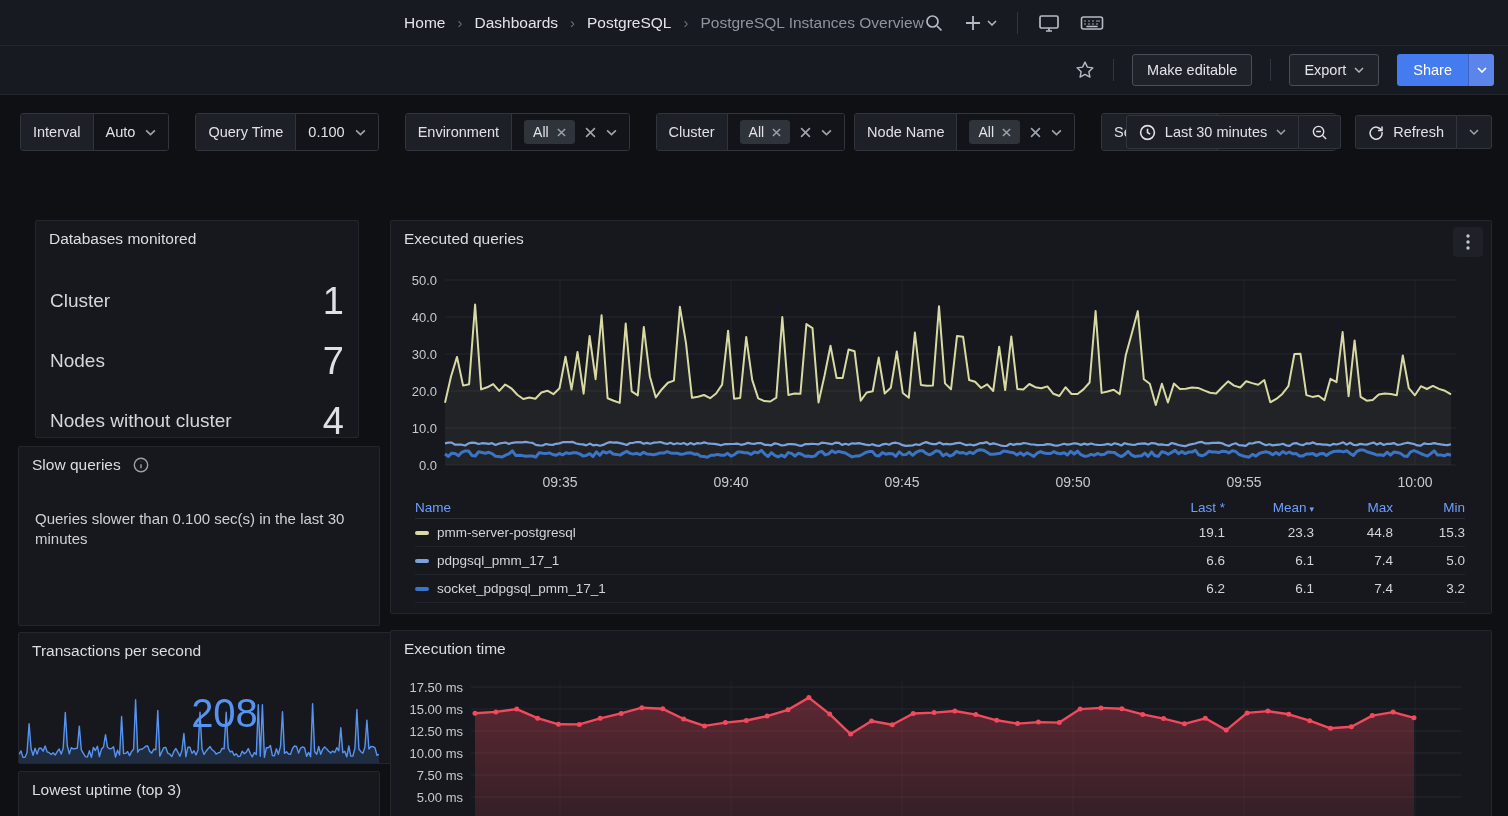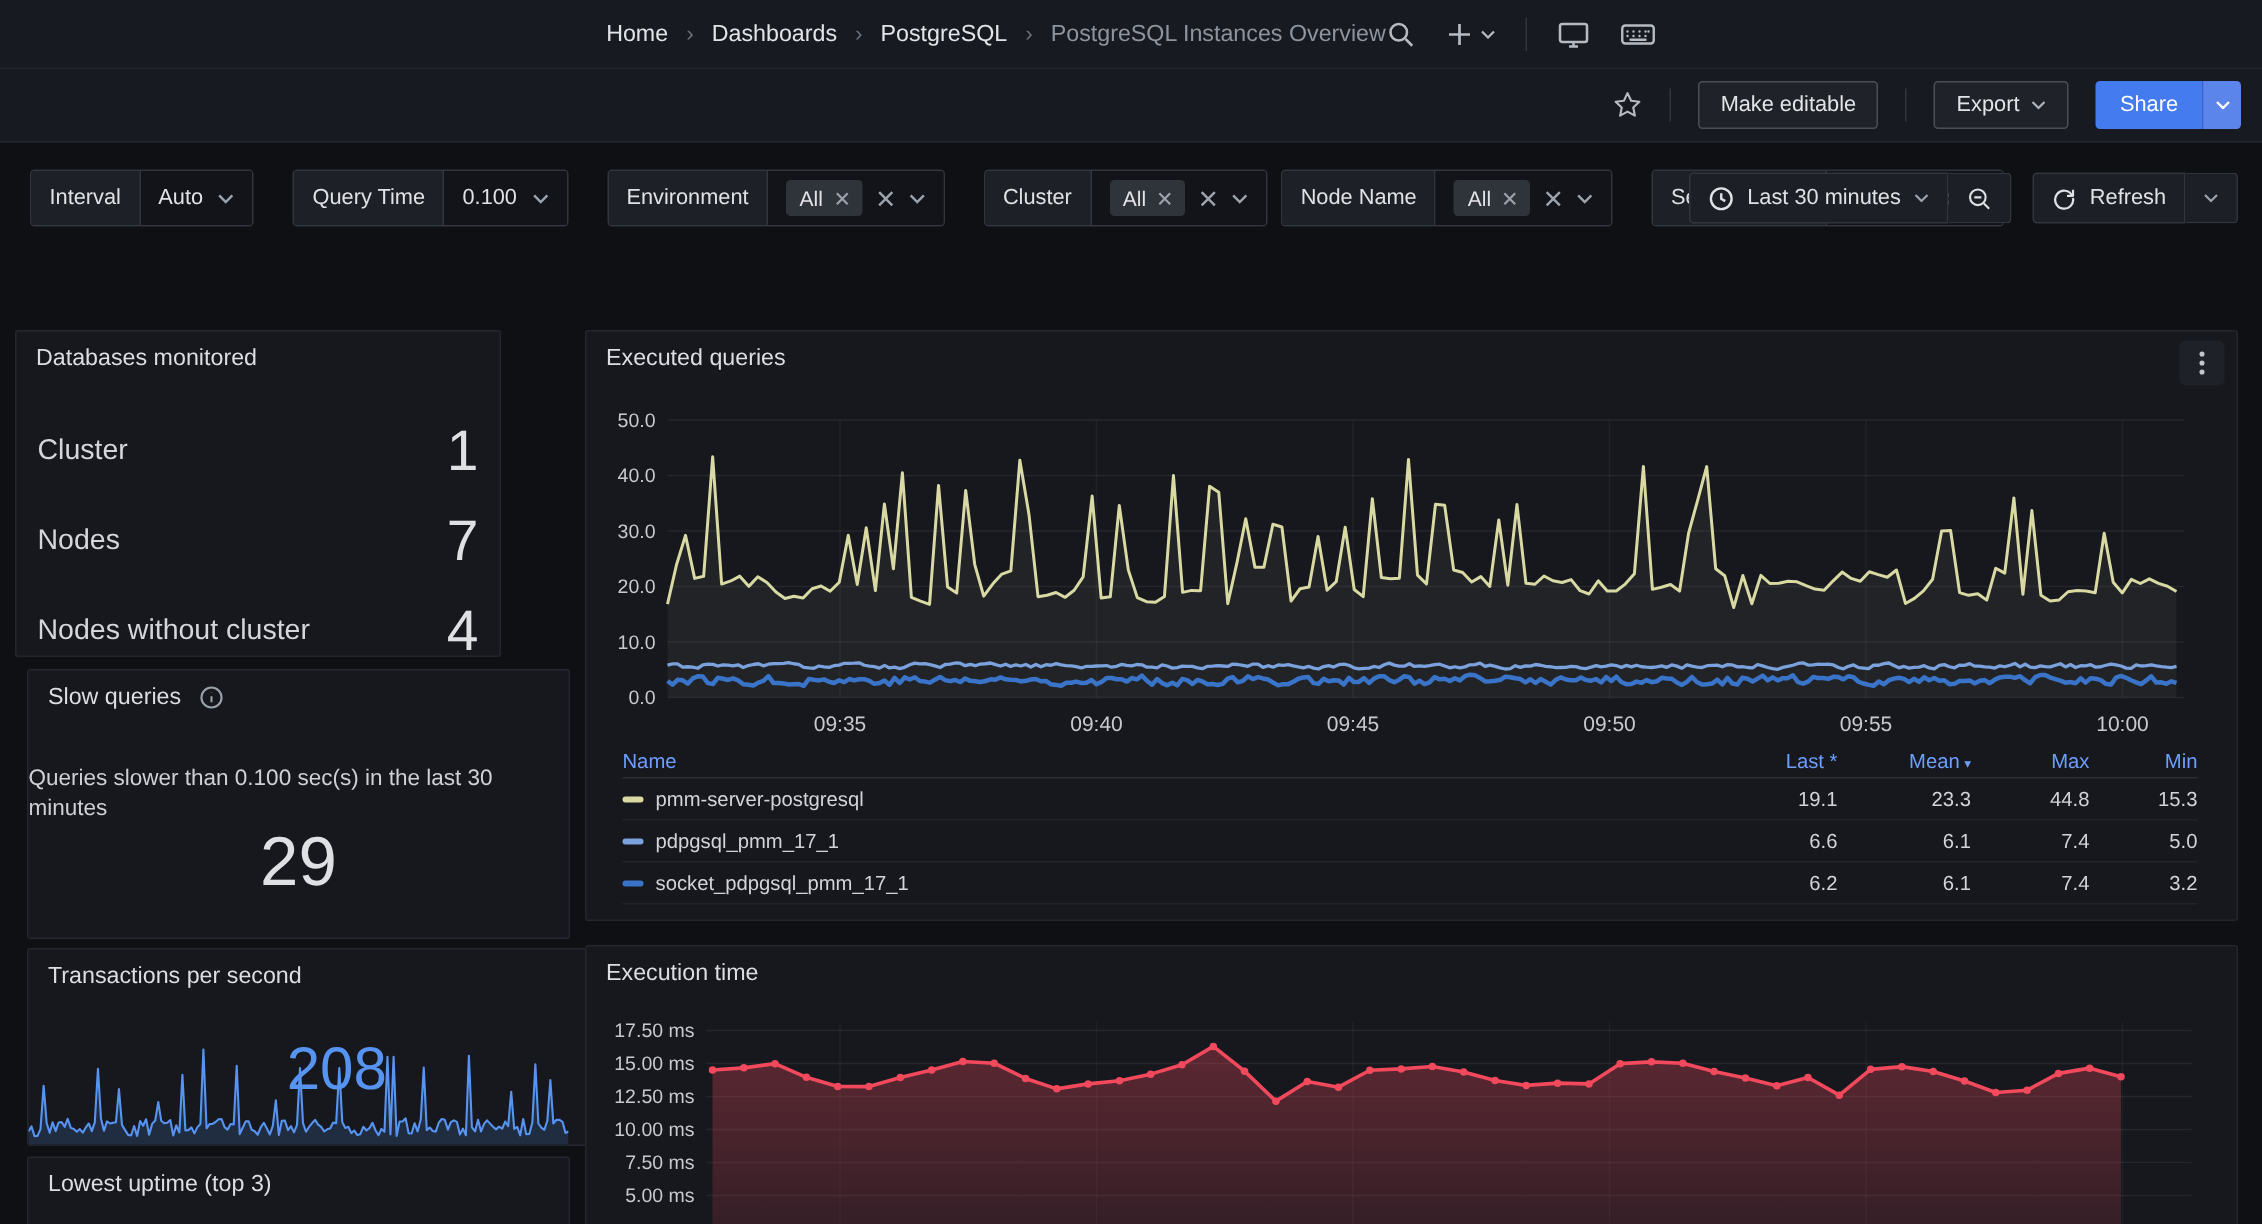--- a/index.html
+++ b/index.html
@@ -45,34 +45,34 @@
   .x-ico,.caret{display:inline-flex;color:#9da3ad}
   .time-controls{position:absolute;right:16px;top:115px;display:flex;gap:14px;align-items:center}
   .tc-group{display:flex}
   .tc-btn{height:34px;background:#1c1f26;border:1px solid var(--ctl-border);display:inline-flex;align-items:center;gap:9px;padding:0 12px;font-size:14.5px;font-weight:500;color:#e0e1e5;cursor:pointer}
   .tc-btn.first{border-radius:3px 0 0 3px}
   .tc-btn.last{border-left:none;border-radius:0 3px 3px 0}
 
   
   .panel{position:absolute;background:var(--panel);border:1px solid var(--border);border-radius:2px}
   .panel-title{position:absolute;left:13px;top:9px;font-size:15.5px;font-weight:500;color:#dcdde1;white-space:nowrap}
-  #p-db{left:10px;top:220px;width:324px;height:218px}
+  #p-db{left:35px;top:220px;width:324px;height:218px}
   #p-slow{left:18px;top:446px;width:362px;height:180px}
   #p-tps{left:18px;top:632px;width:413px;height:132px}
   #p-uptime{left:18px;top:771px;width:362px;height:60px}
   #p-exec{left:390px;top:220px;width:1102px;height:394px}
   #p-time{left:390px;top:630px;width:1102px;height:200px}
 
   .stats{position:absolute;left:14px;right:14px;top:50px}
   .stat-row{display:flex;justify-content:space-between;align-items:center;height:60px}
   .stat-label{font-size:19px;color:#d4d6da}
   .stat-value{font-size:38px;font-weight:500;color:#dfe0e4}
 
   .slow-head{position:absolute;left:13px;top:9px;display:flex;align-items:center;gap:12px}
-  .slow-desc{position:absolute;left:0;right:14px;top:62px;font-size:15px;line-height:1.35;color:#cfd0d5}
+  .slow-desc{position:absolute;left:16px;right:14px;top:62px;font-size:15px;line-height:1.35;color:#cfd0d5}
   .slow-value{position:absolute;left:0;right:0;top:100px;text-align:center;font-size:46px;font-weight:500;color:#dfe0e4}
 
   .tps-value{position:absolute;left:0;right:0;top:58px;text-align:center;font-size:40px;font-weight:500;color:#5794f2;z-index:2}
   #svg-spark{position:absolute;left:0;bottom:0}
 
   .kebab{position:absolute;right:8px;top:6px;width:30px;height:30px;border-radius:4px;background:#1e2128;display:flex;align-items:center;justify-content:center;cursor:pointer;color:#c3c7cd}
 
   #svg-exec{position:absolute;left:0;top:44px}
   #svg-time{position:absolute;left:0;top:46px}
 
@@ -345,21 +345,20 @@
     <div class="slow-head">
       <h2 style="position:static" class="panel-title">Slow queries</h2>
       <span style="color:#9aa0a8;display:flex">
         <svg width="16" height="16" viewBox="0 0 16 16" fill="none" stroke="currentColor" stroke-width="1.4">
             <circle cx="8" cy="8" r="6.7"></circle>
             <path d="M8 7.2v4M8 4.6v.2"></path>
           </svg>
       </span>
     </div>
     <p class="slow-desc">Queries slower than 0.100 sec(s) in the last 30 minutes</p>
-    <div class="slow-value">29</div>
   </section>
 
   <section class="panel" id="p-tps">
     <h2 class="panel-title">Transactions per second</h2>
     <div class="tps-value">208</div>
     <svg id="svg-spark" width="360" height="74">
         <polygon points="0,74 0.0,65.3 2.0,61.9 4.0,68.4 6.0,68.3 8.0,63.7 10.1,34.8 12.1,59.7 14.1,66.2 16.1,59.2 18.1,65.1 20.1,59.3 22.1,59.1 24.1,62.2 26.1,56.9 28.2,62.9 30.2,63.7 32.2,65.5 34.2,63.7 36.2,66.1 38.2,62.6 40.2,60.0 42.2,65.1 44.2,59.2 46.3,23.5 48.3,56.6 50.3,64.9 52.3,58.6 54.3,60.0 56.3,59.5 58.3,59.2 60.3,37.1 62.3,60.9 64.4,64.4 66.4,67.6 68.4,68.0 70.4,61.7 72.4,68.3 74.4,58.4 76.4,61.5 78.4,57.2 80.4,67.5 82.5,60.1 84.5,58.0 86.5,45.7 88.5,58.2 90.5,59.8 92.5,59.5 94.5,57.7 96.5,68.0 98.5,61.2 100.6,66.0 102.6,27.5 104.6,64.6 106.6,64.4 108.6,62.6 110.6,66.6 112.6,62.4 114.6,60.3 116.6,10.7 118.7,63.2 120.7,60.4 122.7,60.3 124.7,59.0 126.7,57.2 128.7,57.0 130.7,62.4 132.7,64.1 134.7,60.3 136.8,60.7 138.8,21.5 140.8,67.1 142.8,62.8 144.8,58.6 146.8,58.5 148.8,64.2 150.8,65.2 152.8,67.5 154.9,62.4 156.9,59.5 158.9,63.3 160.9,67.3 162.9,61.4 164.9,44.5 166.9,67.7 168.9,58.2 170.9,58.1 173.0,64.4 175.0,61.8 177.0,65.9 179.0,60.9 181.0,23.1 183.0,59.7 185.0,65.5 187.0,62.3 189.1,59.7 191.1,57.6 193.1,60.8 195.1,62.2 197.1,65.2 199.1,63.9 201.1,63.3 203.1,59.4 205.1,59.8 207.2,23.1 209.2,59.2 211.2,63.0 213.2,62.2 215.2,66.4 217.2,64.7 219.2,67.7 221.2,67.1 223.2,62.2 225.3,64.7 227.3,63.1 229.3,59.5 231.3,64.5 233.3,67.8 235.3,63.6 237.3,65.5 239.3,15.6 241.3,67.3 243.4,15.6 245.4,68.3 247.4,58.7 249.4,58.7 251.4,56.5 253.4,66.5 255.4,66.7 257.4,59.8 259.4,65.3 261.5,57.4 263.5,22.7 265.5,64.4 267.5,62.7 269.5,65.0 271.5,65.4 273.5,59.5 275.5,57.0 277.5,57.5 279.6,64.1 281.6,59.1 283.6,57.9 285.6,58.9 287.6,67.4 289.6,63.4 291.6,67.8 293.6,14.8 295.6,62.5 297.7,65.3 299.7,57.5 301.7,65.3 303.7,60.3 305.7,57.9 307.7,60.1 309.7,62.2 311.7,63.9 313.7,62.1 315.8,63.4 317.8,58.7 319.8,61.8 321.8,38.8 323.8,63.6 325.8,62.3 327.8,67.9 329.8,57.0 331.8,67.1 333.9,67.0 335.9,59.3 337.9,20.5 339.9,60.0 341.9,62.7 343.9,64.2 345.9,58.1 347.9,31.1 349.9,60.0 352.0,57.5 354.0,57.6 356.0,58.9 358.0,66.3 360.0,65.3 360,74" fill="rgba(87,148,242,.16)"></polygon>
         <polyline points="0.0,65.3 2.0,61.9 4.0,68.4 6.0,68.3 8.0,63.7 10.1,34.8 12.1,59.7 14.1,66.2 16.1,59.2 18.1,65.1 20.1,59.3 22.1,59.1 24.1,62.2 26.1,56.9 28.2,62.9 30.2,63.7 32.2,65.5 34.2,63.7 36.2,66.1 38.2,62.6 40.2,60.0 42.2,65.1 44.2,59.2 46.3,23.5 48.3,56.6 50.3,64.9 52.3,58.6 54.3,60.0 56.3,59.5 58.3,59.2 60.3,37.1 62.3,60.9 64.4,64.4 66.4,67.6 68.4,68.0 70.4,61.7 72.4,68.3 74.4,58.4 76.4,61.5 78.4,57.2 80.4,67.5 82.5,60.1 84.5,58.0 86.5,45.7 88.5,58.2 90.5,59.8 92.5,59.5 94.5,57.7 96.5,68.0 98.5,61.2 100.6,66.0 102.6,27.5 104.6,64.6 106.6,64.4 108.6,62.6 110.6,66.6 112.6,62.4 114.6,60.3 116.6,10.7 118.7,63.2 120.7,60.4 122.7,60.3 124.7,59.0 126.7,57.2 128.7,57.0 130.7,62.4 132.7,64.1 134.7,60.3 136.8,60.7 138.8,21.5 140.8,67.1 142.8,62.8 144.8,58.6 146.8,58.5 148.8,64.2 150.8,65.2 152.8,67.5 154.9,62.4 156.9,59.5 158.9,63.3 160.9,67.3 162.9,61.4 164.9,44.5 166.9,67.7 168.9,58.2 170.9,58.1 173.0,64.4 175.0,61.8 177.0,65.9 179.0,60.9 181.0,23.1 183.0,59.7 185.0,65.5 187.0,62.3 189.1,59.7 191.1,57.6 193.1,60.8 195.1,62.2 197.1,65.2 199.1,63.9 201.1,63.3 203.1,59.4 205.1,59.8 207.2,23.1 209.2,59.2 211.2,63.0 213.2,62.2 215.2,66.4 217.2,64.7 219.2,67.7 221.2,67.1 223.2,62.2 225.3,64.7 227.3,63.1 229.3,59.5 231.3,64.5 233.3,67.8 235.3,63.6 237.3,65.5 239.3,15.6 241.3,67.3 243.4,15.6 245.4,68.3 247.4,58.7 249.4,58.7 251.4,56.5 253.4,66.5 255.4,66.7 257.4,59.8 259.4,65.3 261.5,57.4 263.5,22.7 265.5,64.4 267.5,62.7 269.5,65.0 271.5,65.4 273.5,59.5 275.5,57.0 277.5,57.5 279.6,64.1 281.6,59.1 283.6,57.9 285.6,58.9 287.6,67.4 289.6,63.4 291.6,67.8 293.6,14.8 295.6,62.5 297.7,65.3 299.7,57.5 301.7,65.3 303.7,60.3 305.7,57.9 307.7,60.1 309.7,62.2 311.7,63.9 313.7,62.1 315.8,63.4 317.8,58.7 319.8,61.8 321.8,38.8 323.8,63.6 325.8,62.3 327.8,67.9 329.8,57.0 331.8,67.1 333.9,67.0 335.9,59.3 337.9,20.5 339.9,60.0 341.9,62.7 343.9,64.2 345.9,58.1 347.9,31.1 349.9,60.0 352.0,57.5 354.0,57.6 356.0,58.9 358.0,66.3 360.0,65.3" fill="none" stroke="#5794f2" stroke-width="1.4" stroke-linejoin="round"></polyline>
       </svg>
   </section>

